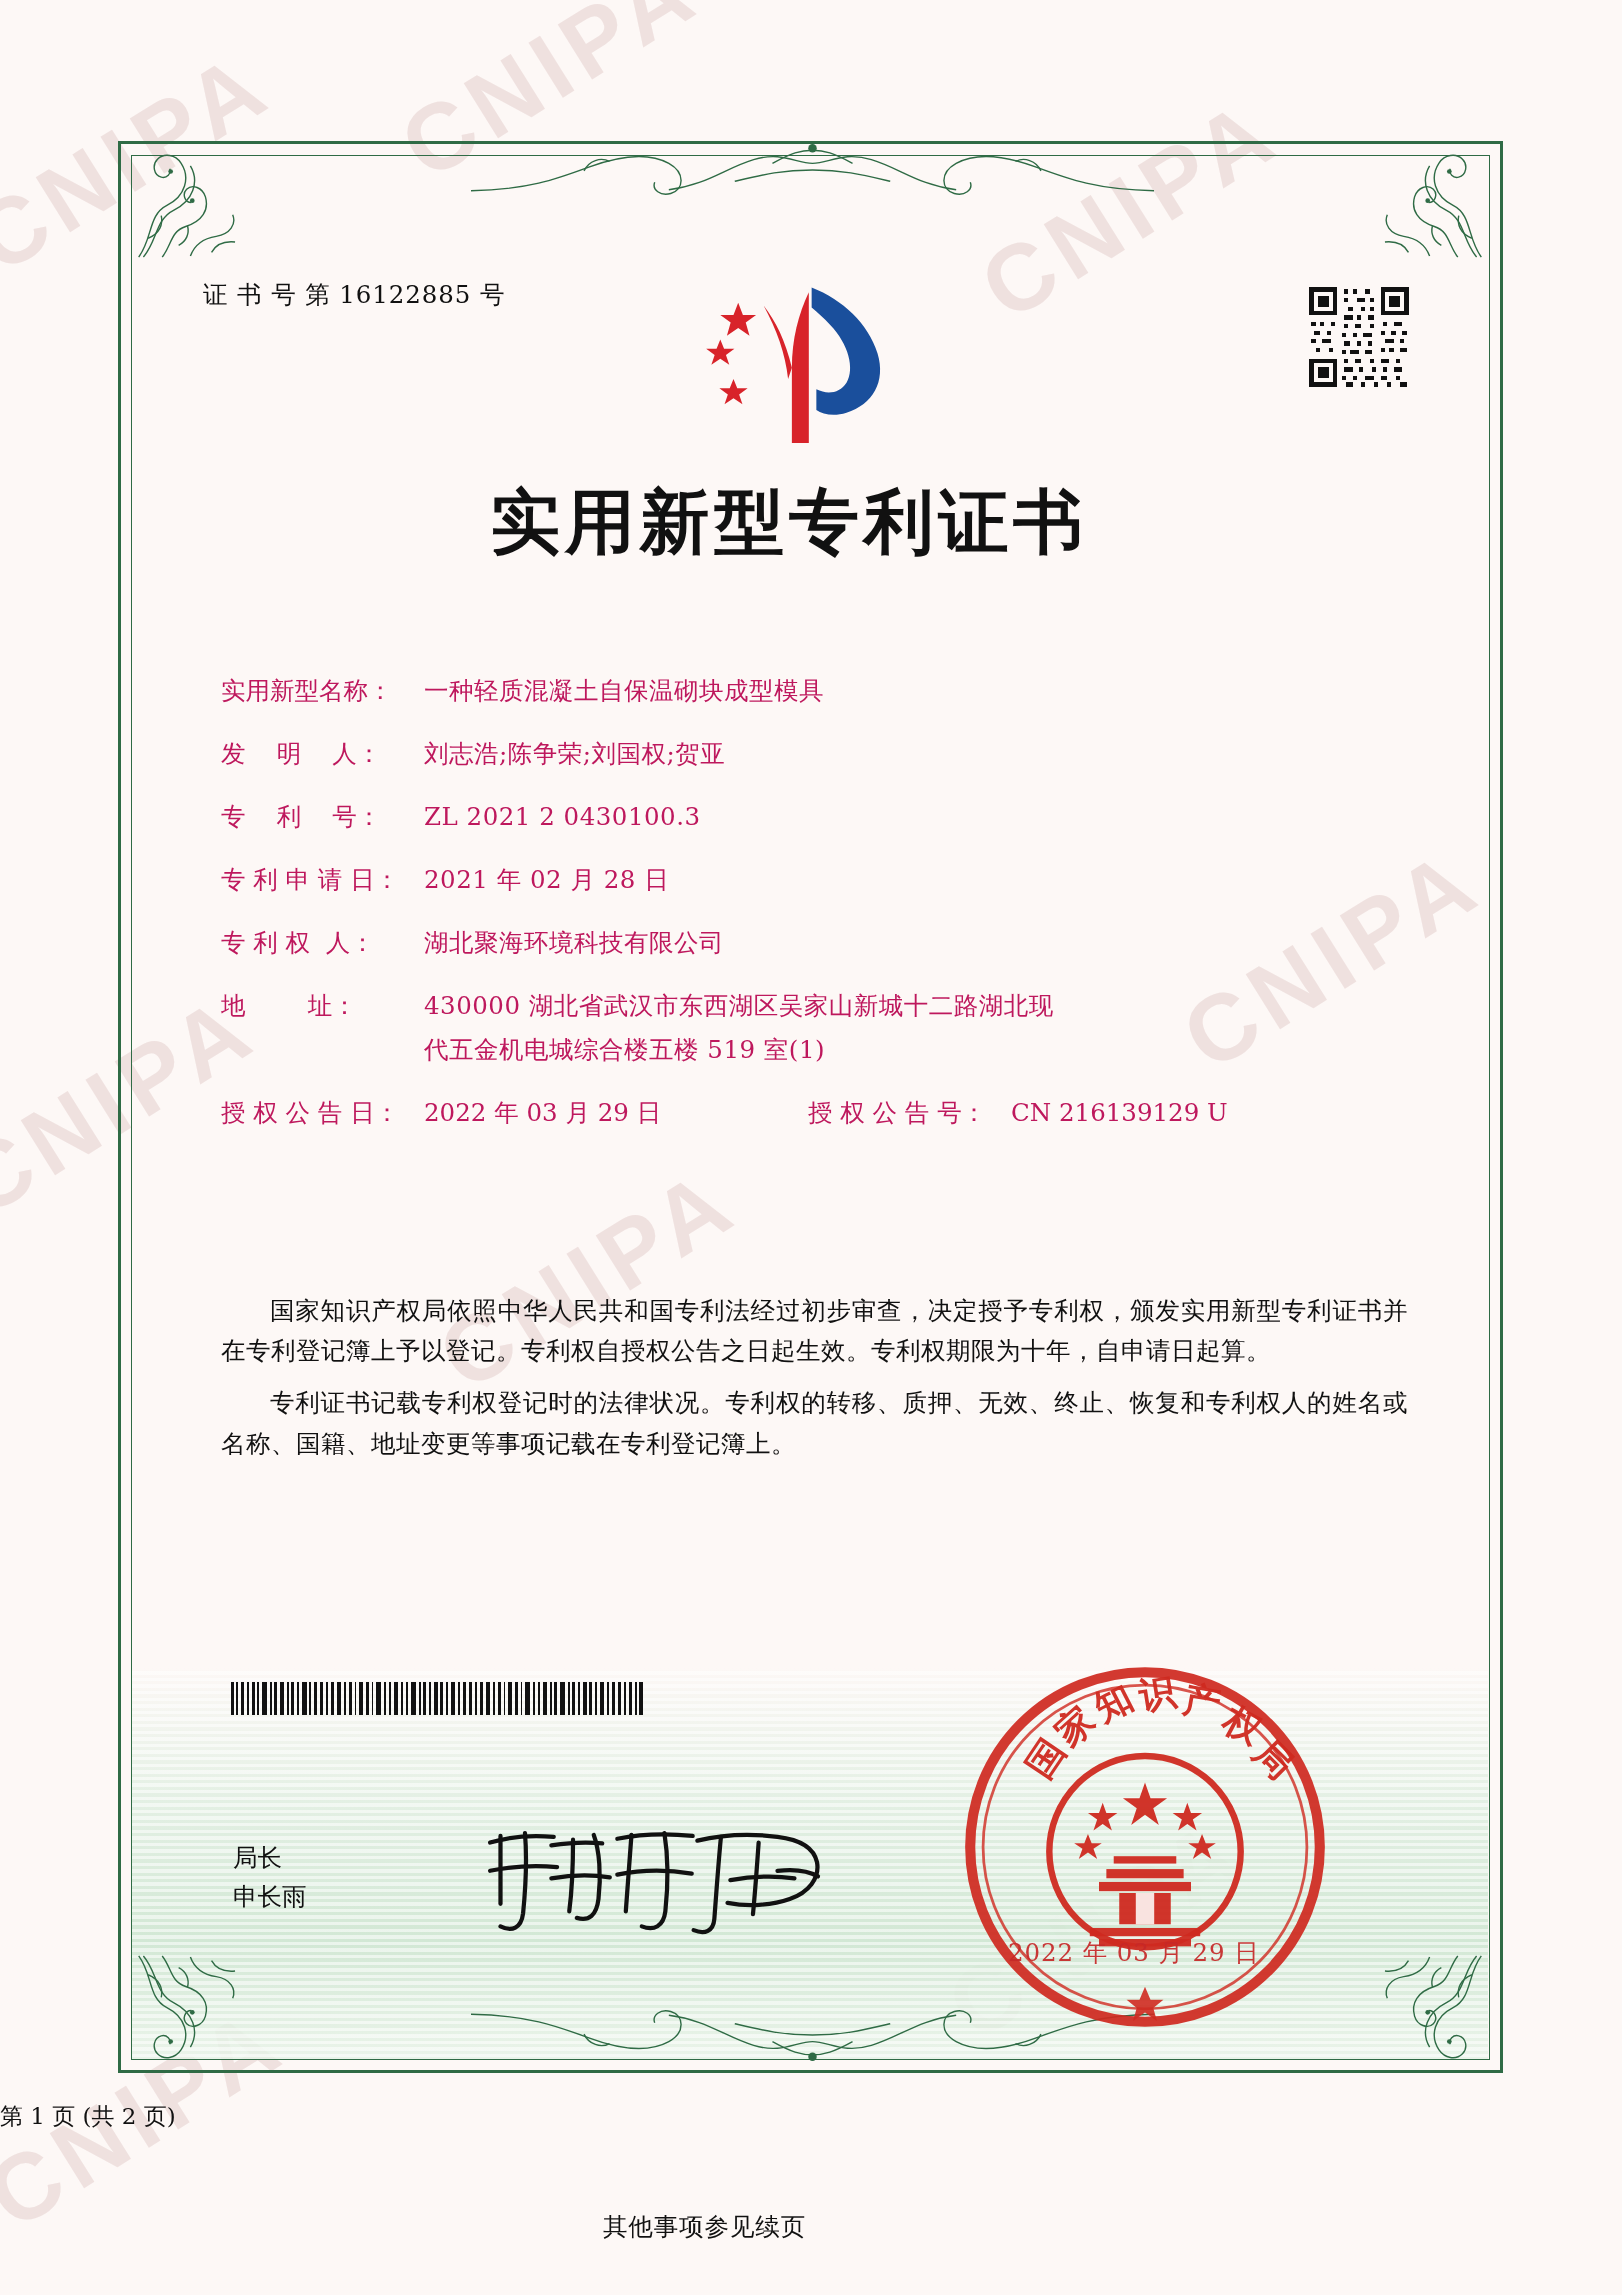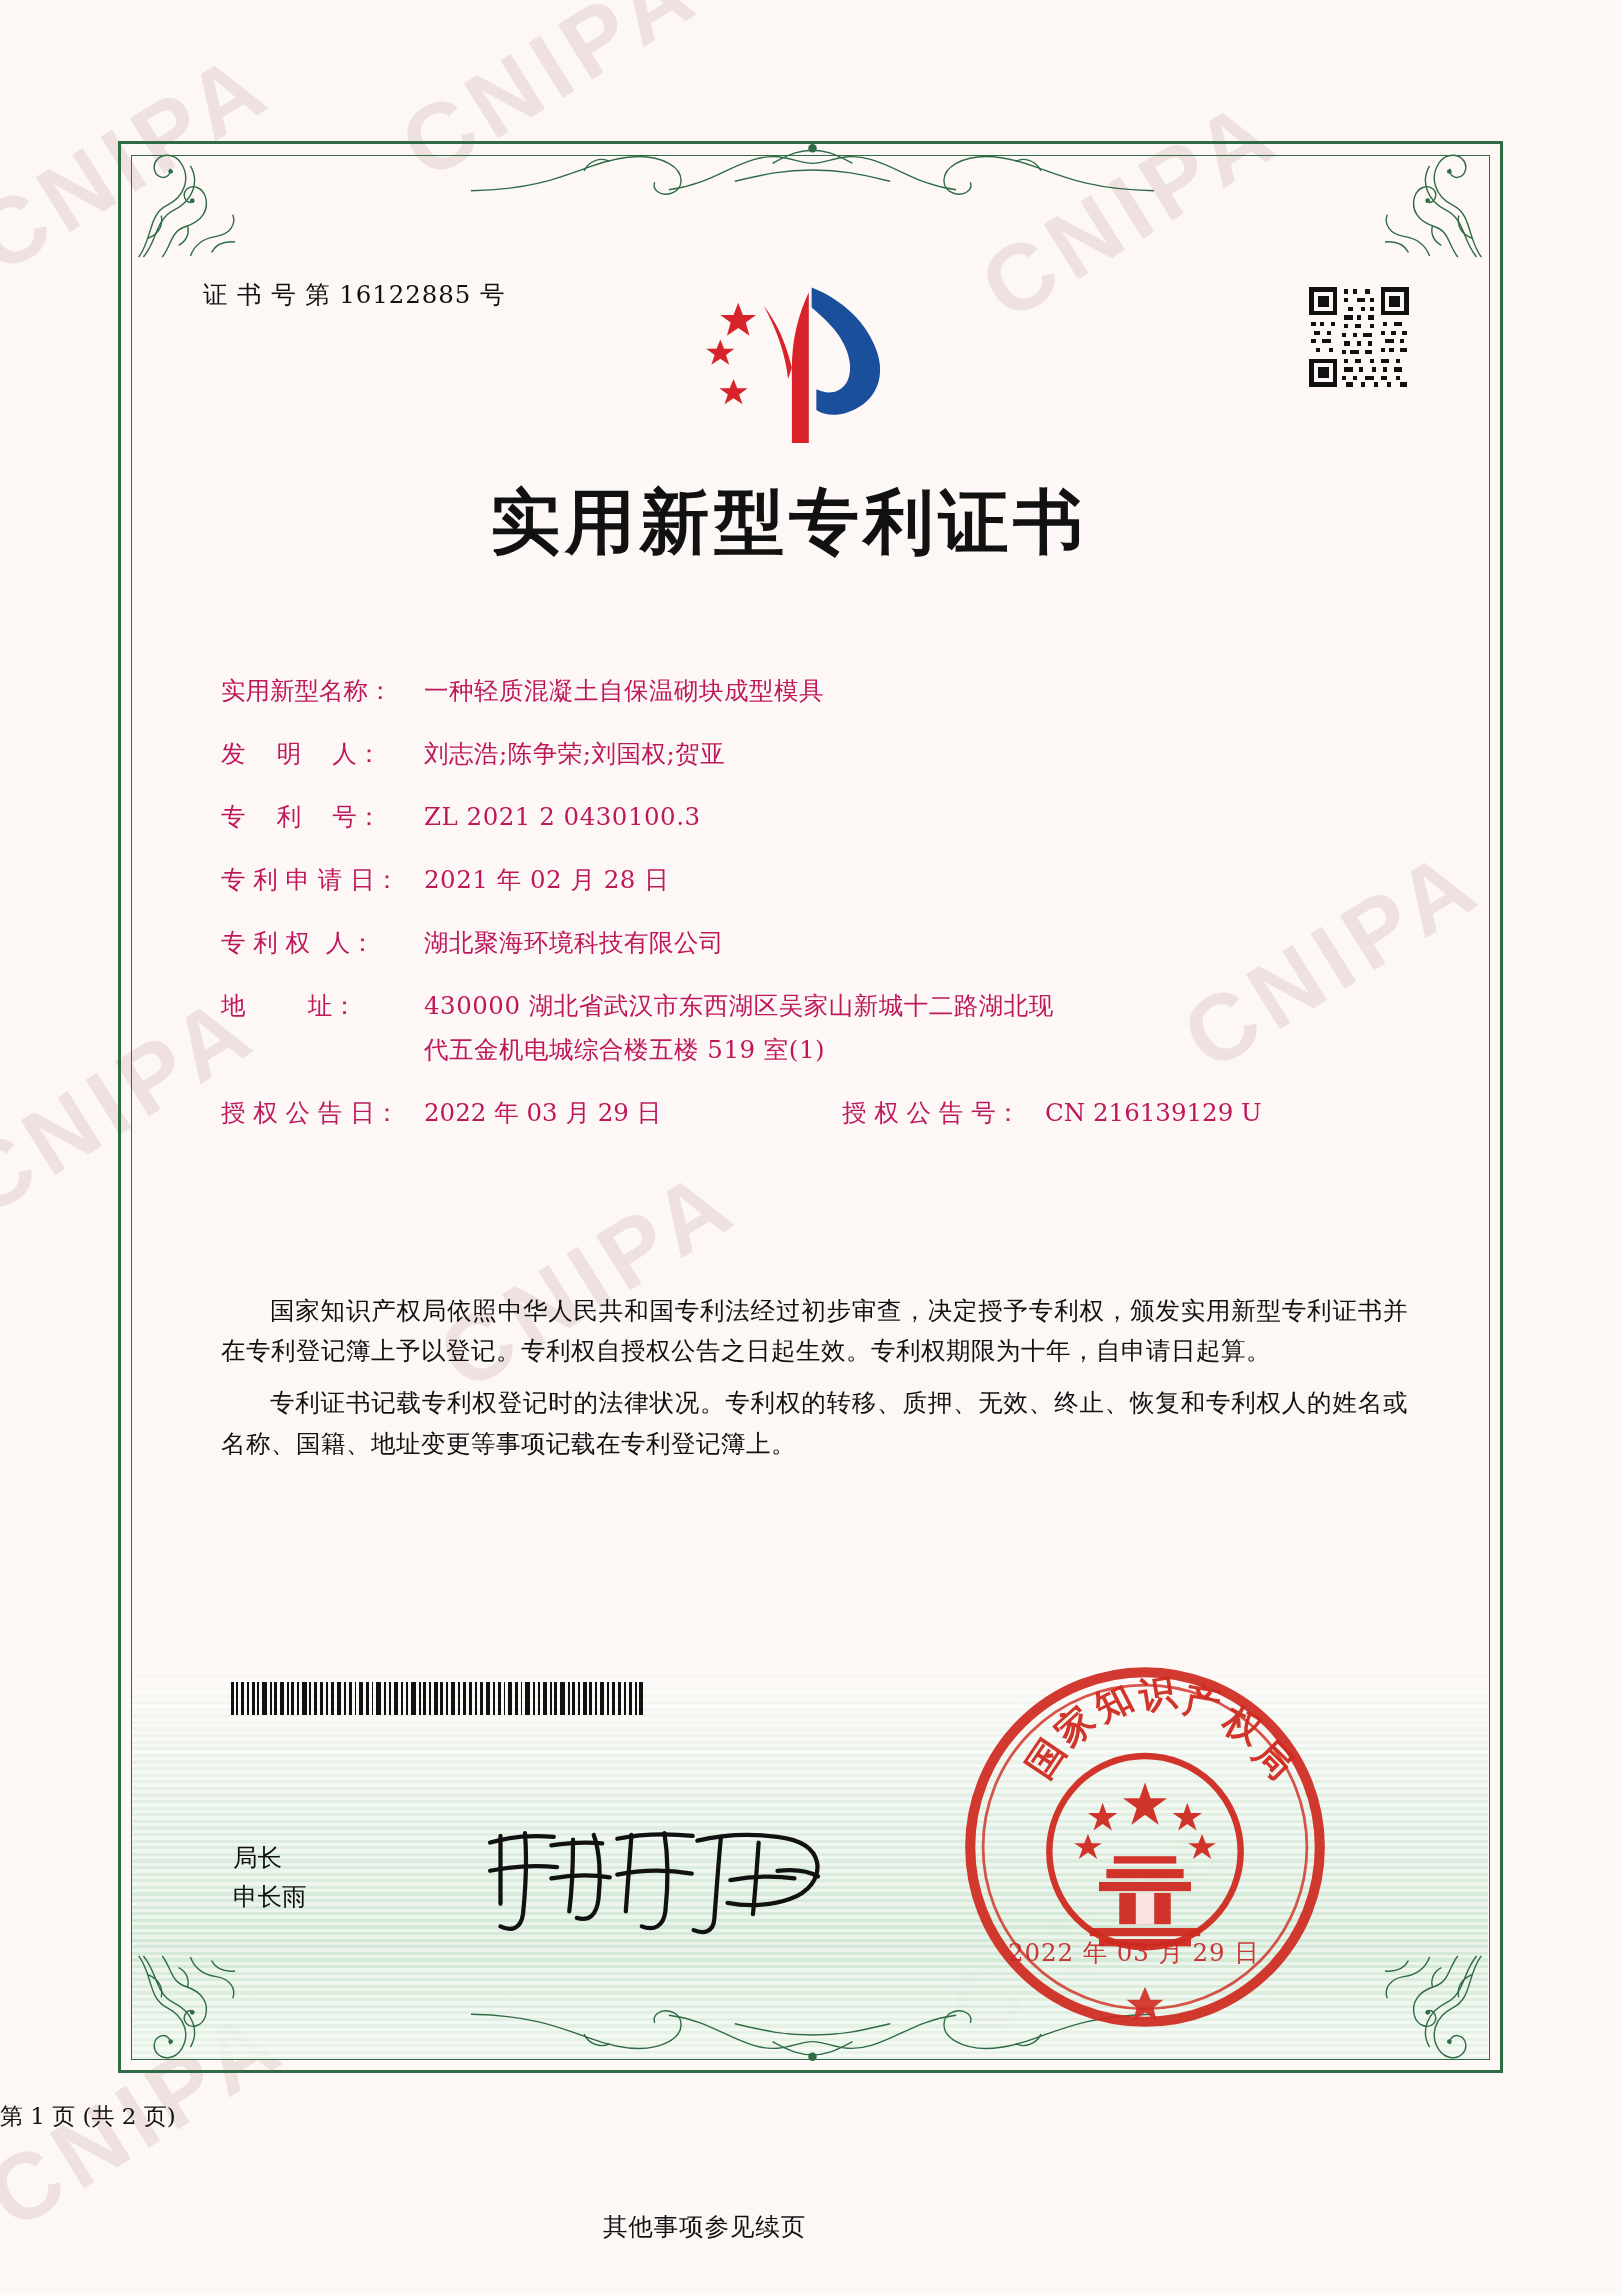--- a/index.html
+++ b/index.html
@@ -173,21 +173,21 @@
     letter-spacing: 0px;
   }
   .fvalue {
     flex: 1;
     letter-spacing: 0.5px;
   }
   .fvalue .l2 { display: block; margin-top: 10.4px; }
 
   .frow.pair .flabel { width: 203px; flex: 0 0 203px; }
   .pair-second-label {
-    margin-left: 107px;
+    margin-left: 73px;
     white-space: pre;
   }
 
   
   .paras {
     position: absolute;
     left: 221px;
     top: 1291px;
     width: 1187px;
     font-size: 24.5px;

